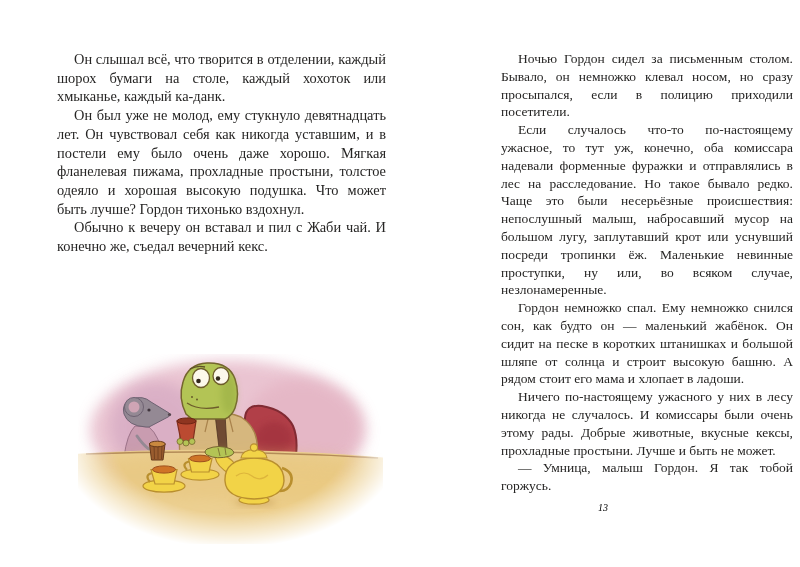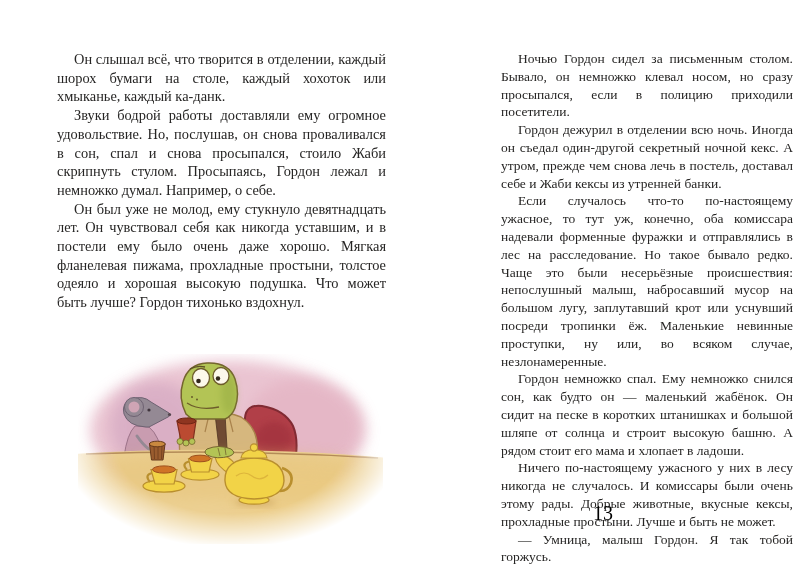--- a/index.html
+++ b/index.html
@@ -8,35 +8,34 @@
     font-family:"Liberation Serif","DejaVu Serif",serif;color:#262524;
     overflow:hidden;
   }
   .page-col{position:absolute;top:50px;text-align:justify;}
   .page-col p{margin:0;text-indent:17px;}
   .col-left{left:57px;width:329px;font-size:14.4px;line-height:18.7px;}
   .col-right{left:457px;width:292px;font-size:13.5px;line-height:17.8px;margin-left:44px;}
   .illustration{position:absolute;left:78px;top:354px;width:305px;height:190px;}
   .page-number{
     position:absolute;left:457px;top:502px;width:292px;
-    text-align:center;font-size:20px;color:#000000;
+    text-align:center;font-size:10px;color:#000000;font-style:italic;
   }
 </style>
 </head>
 <body>
 
 <div class="page-col col-left">
   <p>Он слышал всё, что творится в отделении, каждый шорох бумаги на столе, каждый хохоток или хмыканье, каждый ка-данк.</p>
-  <p>Звуки бодрой работы доставляли ему огромное удовольствие. Но, послушав, он снова проваливался в сон, спал и снова просыпался, стоило Жаби скрипнуть стулом. Просыпаясь, Гордон лежал и немножко думал. Например, о себе.</p>
   <p>Он был уже не молод, ему стукнуло девятнадцать лет. Он чувствовал себя как никогда уставшим, и в постели ему было очень даже хорошо. Мягкая фланелевая пижама, прохладные простыни, толстое одеяло и хорошая высокую подушка. Что может быть лучше? Гордон тихонько вздохнул.</p>
+  <p>Обычно к вечеру он вставал и пил с Жаби чай. И конечно же, съедал вечерний кекс.</p>
 </div>
 
 <div class="page-col col-right">
   <p>Ночью Гордон сидел за письменным столом. Бывало, он немножко клевал носом, но сразу просыпался, если в полицию приходили посетители.</p>
-  <p>Гордон дежурил в отделении всю ночь. Иногда он съедал один-другой секретный ночной кекс. А утром, прежде чем снова лечь в постель, доставал себе и Жаби кексы из утренней банки.</p>
   <p>Если случалось что-то по-настоящему ужасное, то тут уж, конечно, оба комиссара надевали форменные фуражки и отправлялись в лес на расследование. Но такое бывало редко. Чаще это были несерьёзные происшествия: непослушный малыш, набросавший мусор на большом лугу, заплутавший крот или уснувший посреди тропинки ёж. Маленькие невинные проступки, ну или, во всяком случае, незлонамеренные.</p>
   <p>Гордон немножко спал. Ему немножко снился сон, как будто он — маленький жабёнок. Он сидит на песке в коротких штанишках и большой шляпе от солнца и строит высокую башню. А рядом стоит его мама и хлопает в ладоши.</p>
   <p>Ничего по-настоящему ужасного у них в лесу никогда не случалось. И комиссары были очень этому рады. Добрые животные, вкусные кексы, прохладные простыни. Лучше и быть не может.</p>
   <p>— Умница, малыш Гордон. Я так тобой горжусь.</p>
 </div>
 
 <div class="page-number">13</div>
 
 <div class="illustration">
 <svg width="305" height="190" viewBox="0 0 305 190" xmlns="http://www.w3.org/2000/svg">

